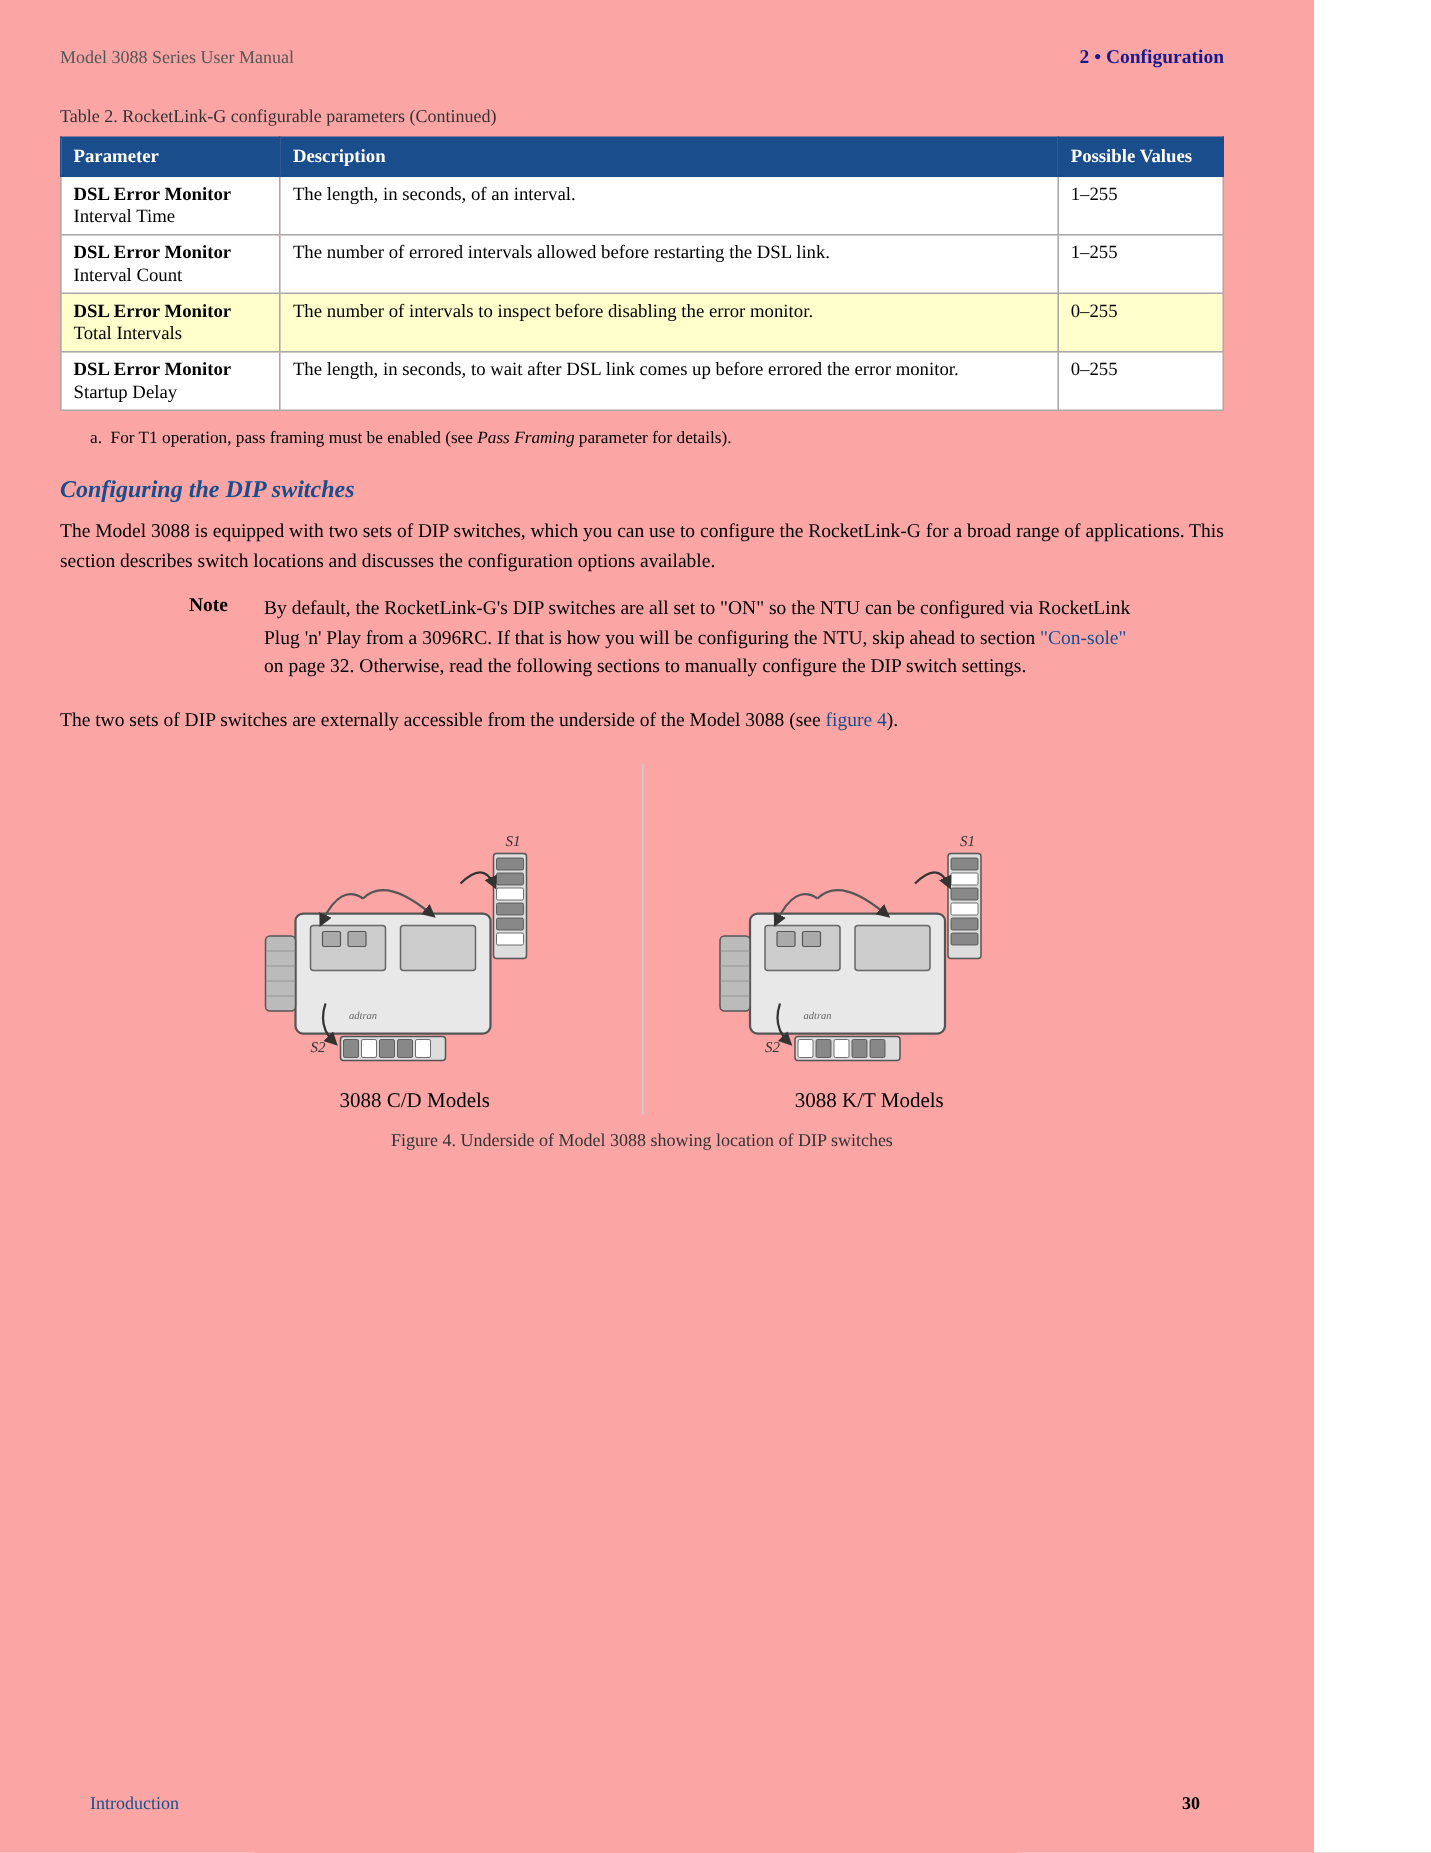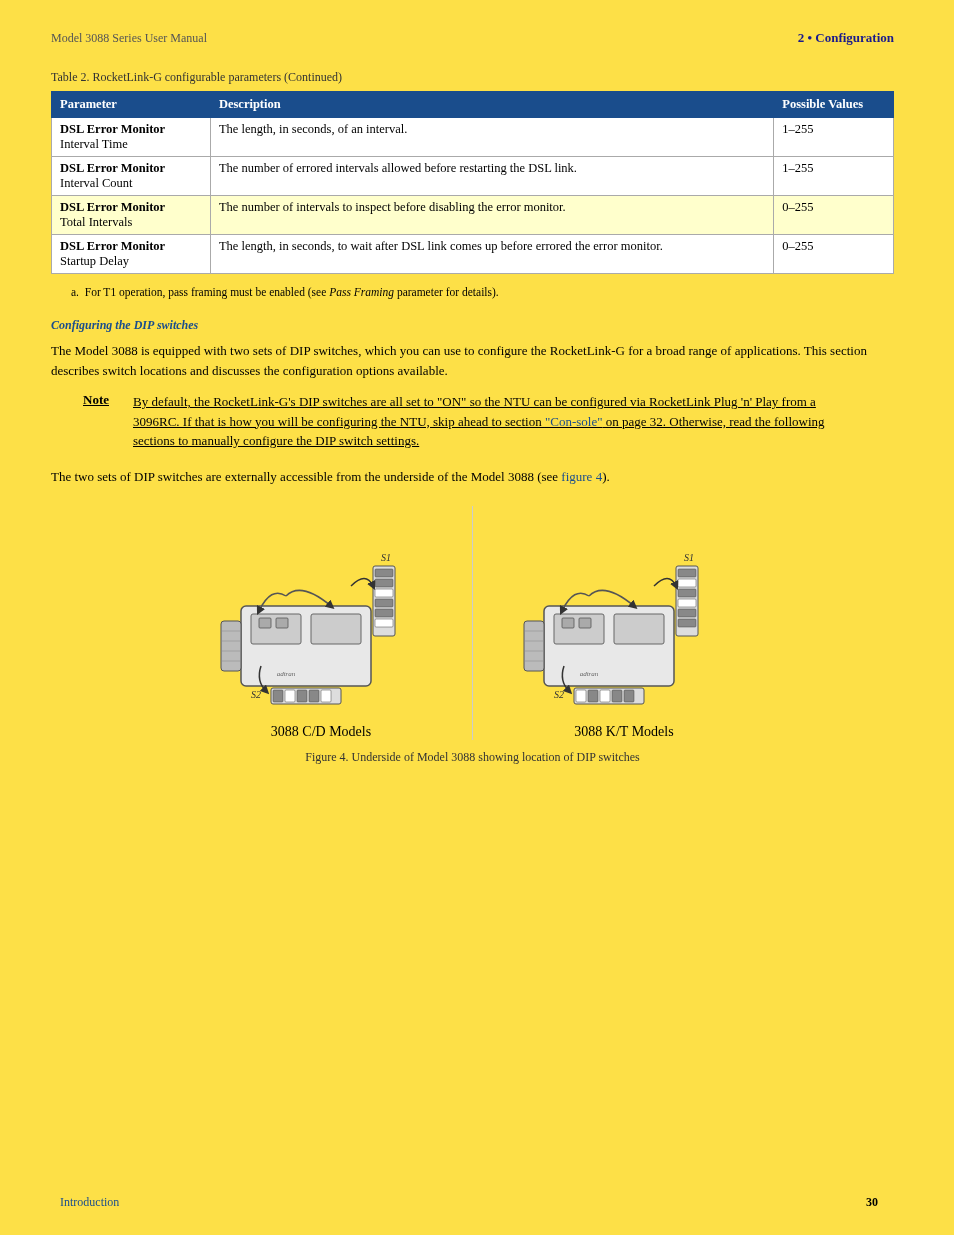--- a/index.html
+++ b/index.html
@@ -6,24 +6,24 @@
     body {
       font-family: "Times New Roman", Times, serif;
       font-size: 13px;
       background: #fff;
       color: #000;
       width: 954px;
       min-height: 1235px;
       padding: 0;
     }
     .page {
-      width: 954px;
+      width: 876px;
       min-height: 1235px;
-      background: #fde047;
-      padding: 30px 60px 40px 51px;
+      background: #fca5a5;
+      padding: 30px 60px 40px 40px;
       position: relative;
     }
     
     .page-header {
       display: flex;
       justify-content: space-between;
       align-items: baseline;
       margin-bottom: 20px;
       padding-bottom: 4px;
     }
@@ -77,40 +77,39 @@
     }
     .footnote {
       font-size: 11.5px;
       margin-top: 4px;
       margin-bottom: 20px;
       padding-left: 20px;
     }
 
     
     .section-heading {
-      font-size: 12px;
+      font-size: 16px;
       font-weight: bold;
       font-style: italic;
       color: #1a4d8c;
       margin-bottom: 8px;
       margin-top: 10px;
     }
 
     
     .body-text {
       font-size: 13px;
       line-height: 1.5;
       margin-bottom: 12px;
     }
 
     
     .note-container {
       display: flex;
-      margin: 12px 60px 16px 32px;
-      text-decoration: underline;
+      margin: 12px 60px 16px 86px;
     }
     .note-label {
       font-weight: bold;
       font-size: 13px;
       min-width: 50px;
       padding-top: 0;
     }
     .note-text {
       font-size: 13px;
       line-height: 1.5;

